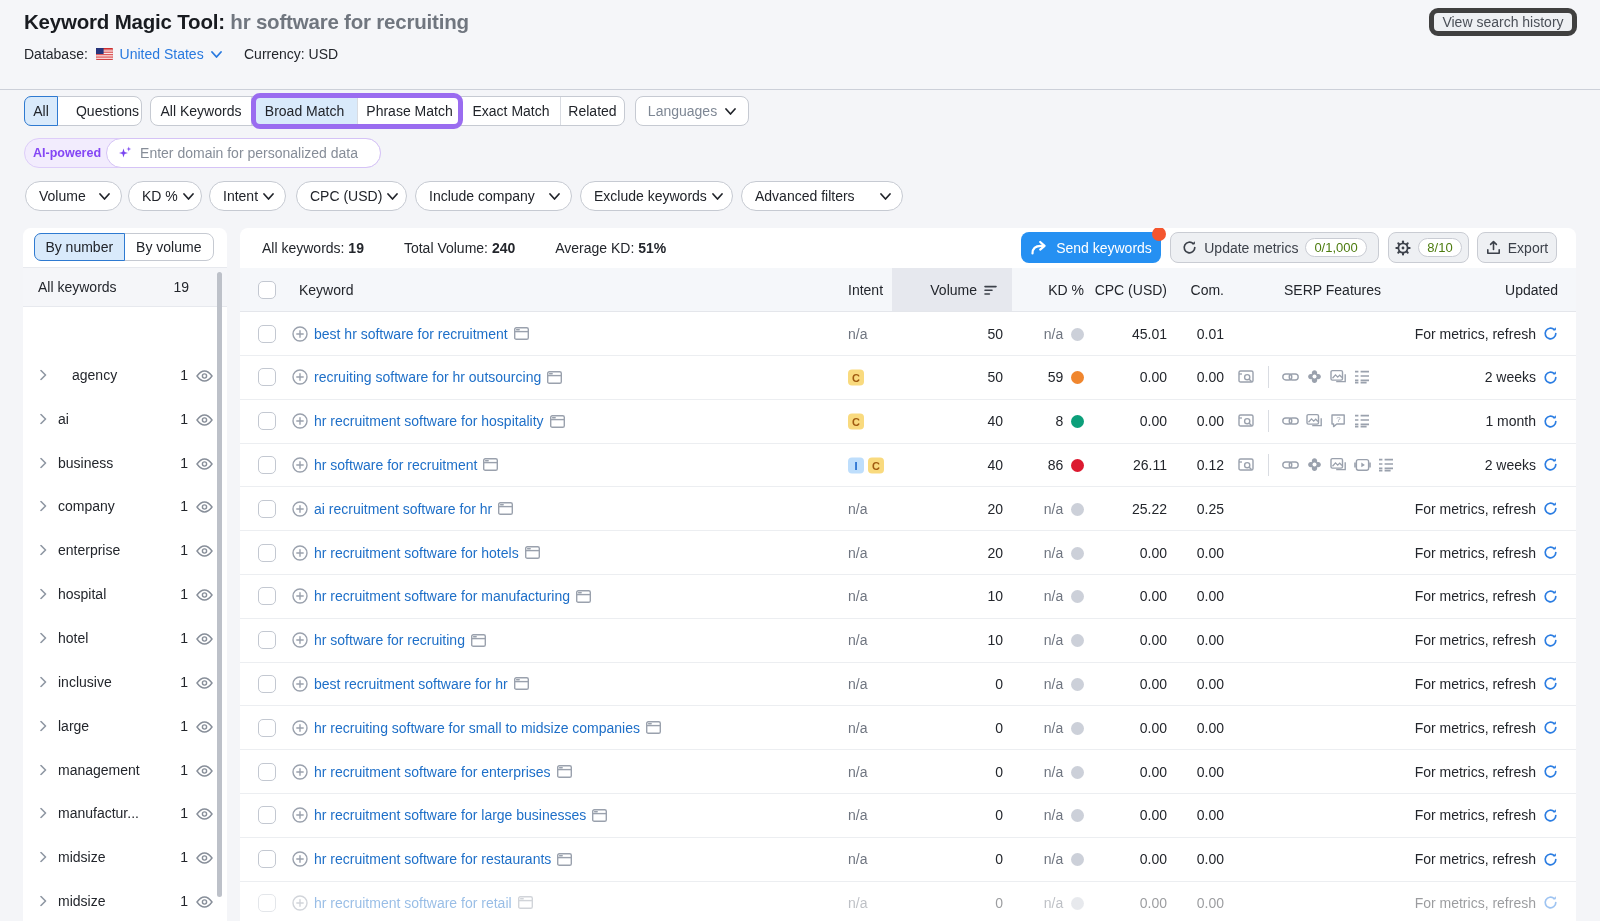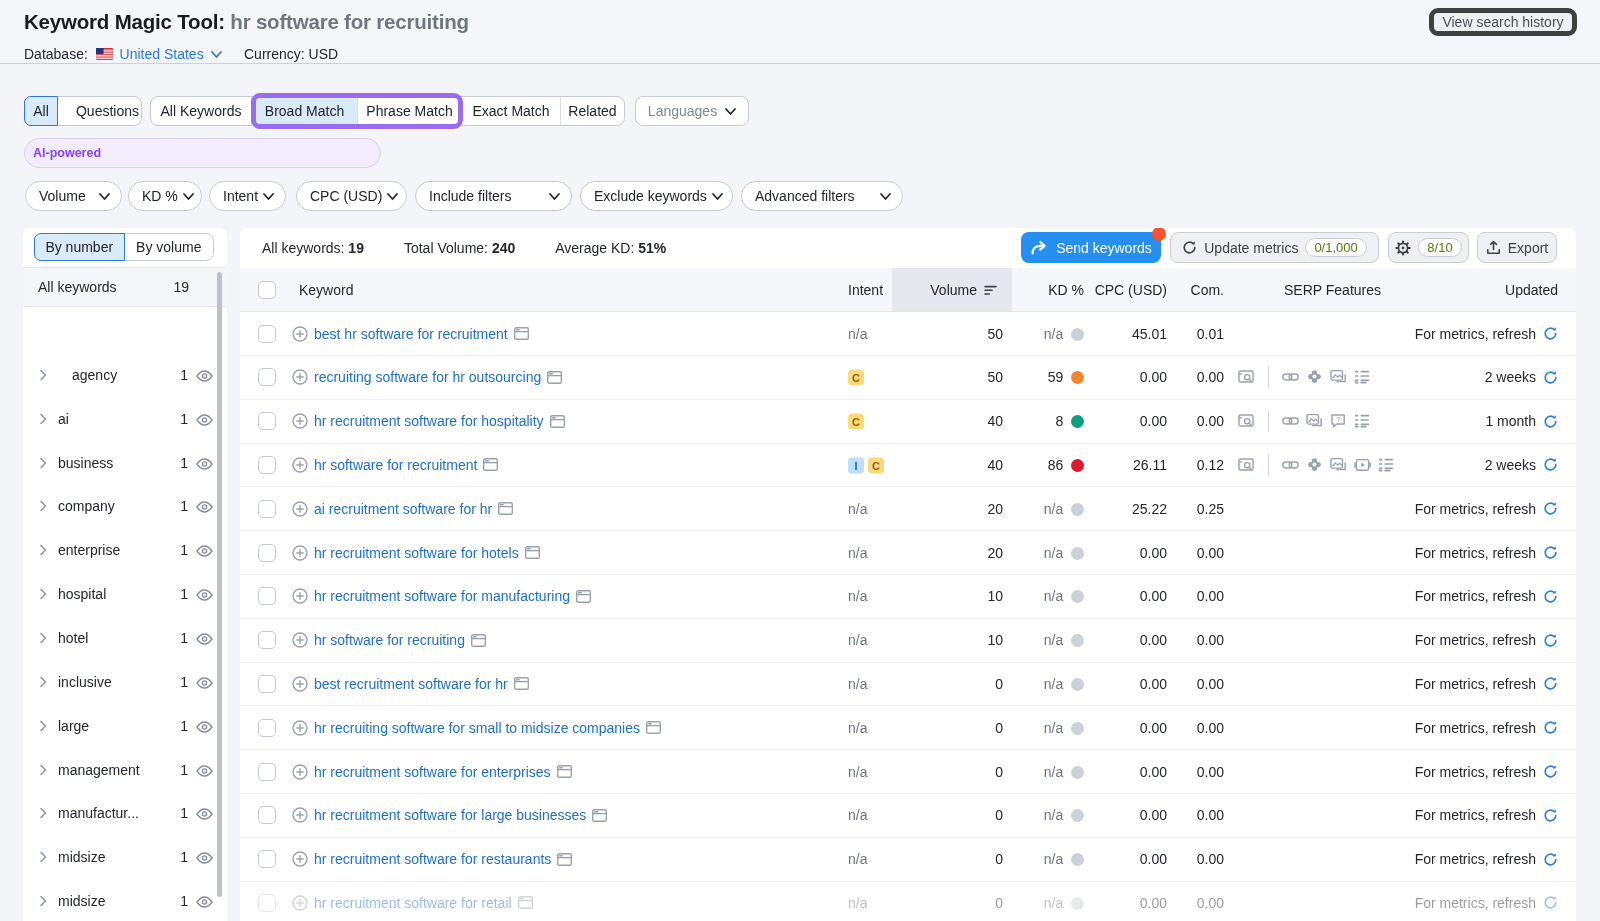--- a/index.html
+++ b/index.html
@@ -1,17 +1,17 @@
 <!DOCTYPE html>
 <html><head><meta charset="utf-8"><title>Keyword Magic Tool</title>
 <style>
 *{margin:0;padding:0;box-sizing:border-box}
 html,body{width:1600px;height:921px;overflow:hidden}
 body{font-family:"Liberation Sans",sans-serif;background:#f4f5f8;color:#21242a;position:relative}
-.tophead{position:absolute;left:0;top:0;width:1600px;height:64px;background:#f5f6f9;border-bottom:1px solid #ccd0d9}
+.tophead{position:absolute;left:0;top:0;width:1600px;height:90px;background:#f5f6f9;border-bottom:1px solid #ccd0d9}
 .h1{position:absolute;left:24px;top:10px;font-size:20.5px;font-weight:700;color:#181b20;letter-spacing:-0.2px}
 .h1 .q{color:#70767f}
 .dbrow{position:absolute;left:24px;top:46px;font-size:14px;color:#23262c;display:flex;align-items:center}
 .blue{color:#2879df}
 .vsh{position:absolute;left:1429px;top:8px;width:148px;height:28px;background:#eef0f3;border:5px solid #404040;border-radius:9px;font-size:14px;color:#4b5058;display:flex;align-items:center;justify-content:center}
 .seg{position:absolute;top:96px;height:30px;background:#fff;border:1px solid #c6cad2;border-radius:8px;display:flex;align-items:stretch;font-size:14px;color:#21242a}
 .seg .s{display:flex;align-items:center;justify-content:center;border-right:1px solid #d9dce2;white-space:nowrap}
 .seg .s:last-child{border-right:none}
 .seg .sel{background:#d9eafb;border:1px solid #2e7ad1;border-radius:7px 0 0 7px;margin:-1px 16px -1px -1px}
 .seg .sel2{background:#d9eafb}
@@ -84,20 +84,27 @@
 <div class="s" style="width:104px">Phrase Match</div>
 <div class="s" style="width:99px">Exact Match</div>
 <div class="s" style="flex:1">Related</div>
   </div>
 <div class="purplebox"></div>
 <div class="lang">Languages <svg width="11" height="7" viewBox="0 0 11 7">
       <path d="M1 1l4.5 5 4.5-5" fill="none" stroke="#21242a" stroke-width="1.7" stroke-linecap="round" stroke-linejoin="round"></path>
     </svg></div>
 <div class="airow">
     <span class="ailab">AI-powered</span>
+<div class="aiinput">
+      <svg width="16" height="16" viewBox="0 0 16 16">
+        <path d="M6.5 3.5 7.6 6.9 11 8 7.6 9.1 6.5 12.5 5.4 9.1 2 8l3.4-1.1z" fill="#7a45f0"></path>
+        <path d="M11.8 1.6l.6 1.8 1.8.6-1.8.6-.6 1.8-.6-1.8-1.8-.6 1.8-.6z" fill="#7a45f0"></path>
+      </svg>
+      <span>Enter domain for personalized data</span>
+    </div>
   </div>
 <div class="fbtn" style="left:25px;width:97px">
     <span>Volume</span>
     <svg width="11" height="7" viewBox="0 0 11 7">
       <path d="M1 1l4.5 5 4.5-5" fill="none" stroke="#21242a" stroke-width="1.7" stroke-linecap="round" stroke-linejoin="round"></path>
     </svg>
   </div>
 <div class="fbtn" style="left:128px;width:74px">
     <span>KD %</span>
     <svg width="11" height="7" viewBox="0 0 11 7">
@@ -110,21 +117,21 @@
       <path d="M1 1l4.5 5 4.5-5" fill="none" stroke="#21242a" stroke-width="1.7" stroke-linecap="round" stroke-linejoin="round"></path>
     </svg>
   </div>
 <div class="fbtn" style="left:296px;width:111px">
     <span>CPC (USD)</span>
     <svg width="11" height="7" viewBox="0 0 11 7">
       <path d="M1 1l4.5 5 4.5-5" fill="none" stroke="#21242a" stroke-width="1.7" stroke-linecap="round" stroke-linejoin="round"></path>
     </svg>
   </div>
 <div class="fbtn" style="left:415px;width:157px">
-    <span>Include filters</span>
+    <span>Include company</span>
     <svg width="11" height="7" viewBox="0 0 11 7">
       <path d="M1 1l4.5 5 4.5-5" fill="none" stroke="#21242a" stroke-width="1.7" stroke-linecap="round" stroke-linejoin="round"></path>
     </svg>
   </div>
 <div class="fbtn" style="left:580px;width:153px">
     <span>Exclude keywords</span>
     <svg width="11" height="7" viewBox="0 0 11 7">
       <path d="M1 1l4.5 5 4.5-5" fill="none" stroke="#21242a" stroke-width="1.7" stroke-linecap="round" stroke-linejoin="round"></path>
     </svg>
   </div>

